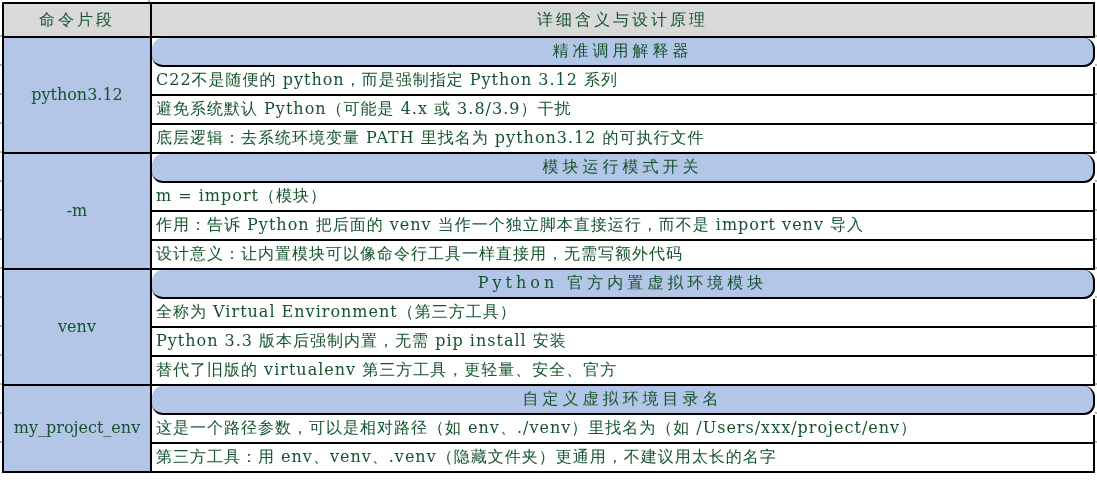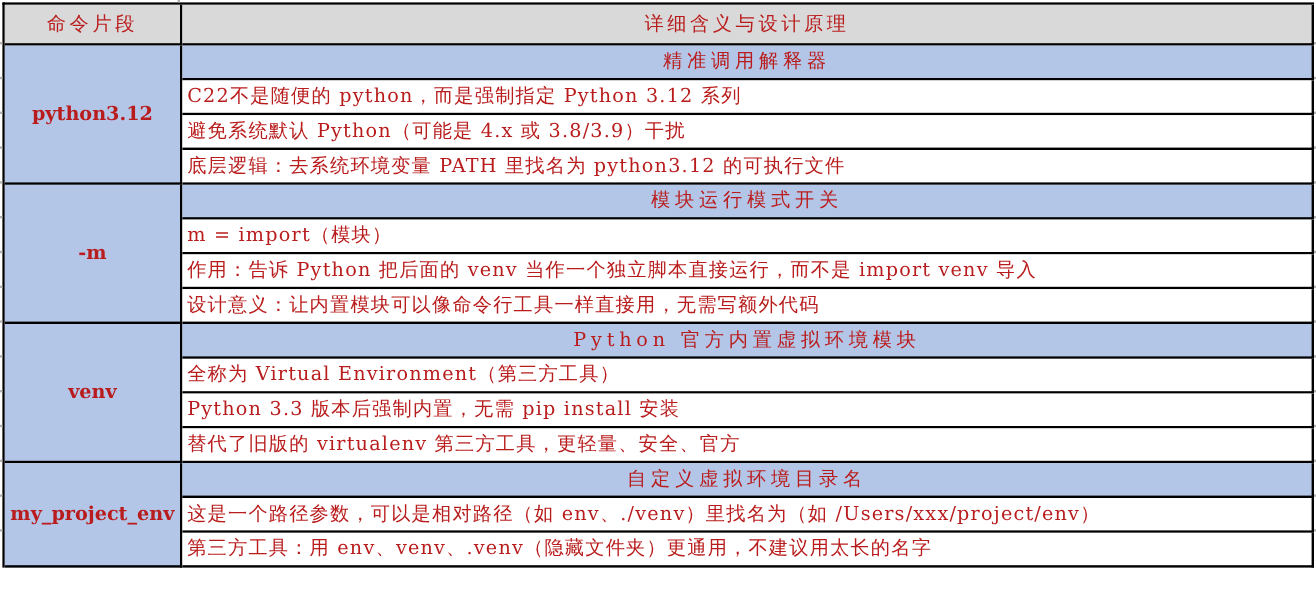--- a/index.html
+++ b/index.html
@@ -19,44 +19,44 @@
     border-spacing: 0;
     border-top: 2px solid #000;
     border-left: 2px solid #000;
   }
   td {
     box-sizing: border-box;
     border-right: 2px solid #000;
     border-bottom: 2px solid #000;
     padding: 0;
     font-size: 16px;
-    color: #b91c1c;
+    color: #14532d;
     vertical-align: middle;
     line-height: 1.15;
     overflow: hidden;
   }
   col.c1 { width: 148px; }
   tr.head-row td {
     height: 34px;
     background: #d9d9d9;
     text-align: center;
     letter-spacing: 3px;
   }
   td.cmd-cell {
     background: #b4c6e7;
     text-align: center;
     letter-spacing: 0;
-    font-weight: bold;
   }
   td.sub-cell {
     height: 29px;
     background: #b4c6e7;
     text-align: center;
     letter-spacing: 4px;
     white-space: nowrap;
+    border-radius: 11px;
   }
   td.det-cell {
     height: 29px;
     background: #ffffff;
     text-align: left;
     padding-left: 4px;
     letter-spacing: 1px;
     white-space: nowrap;
   }
   .edge-stub-l, .edge-stub-r {

